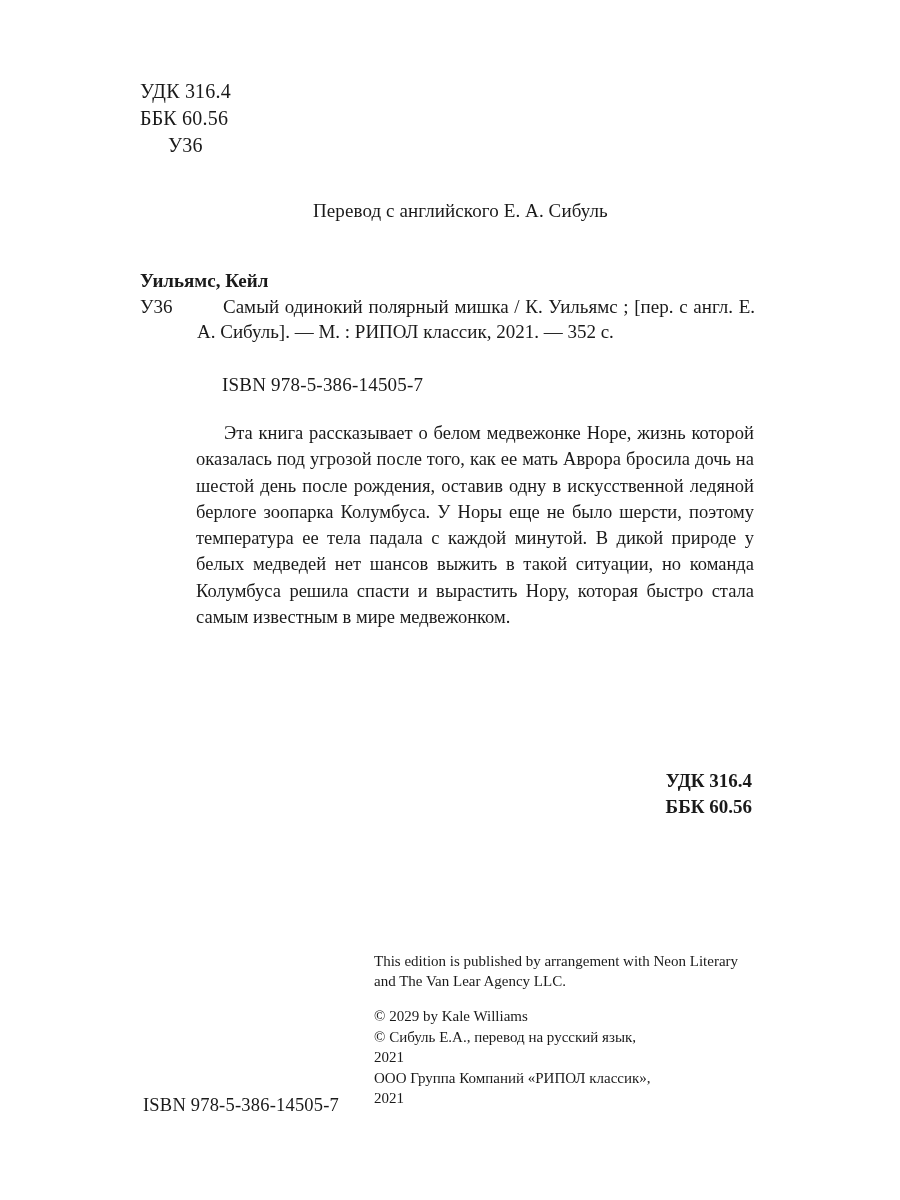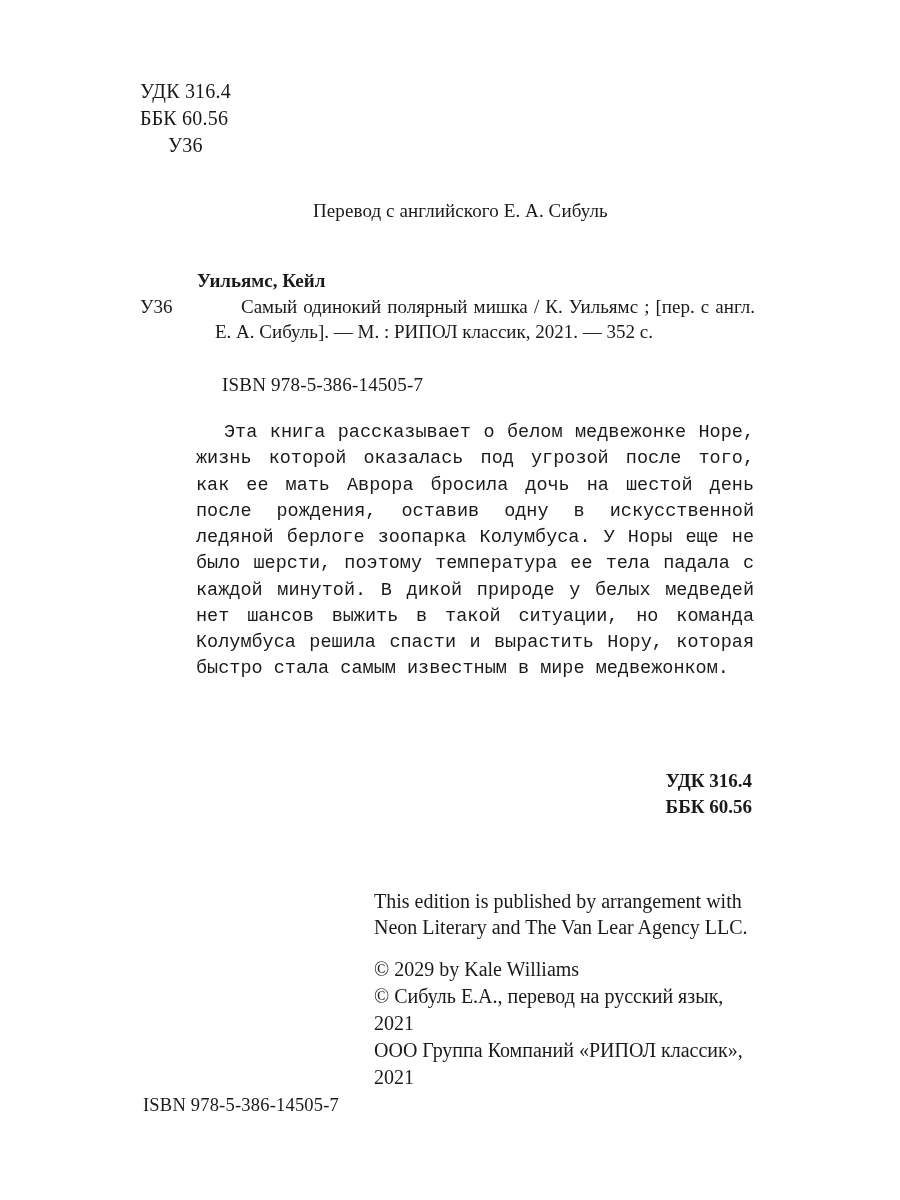--- a/index.html
+++ b/index.html
@@ -49,37 +49,36 @@
   
   .biblio {
     position: absolute;
     left: 140px;
     top: 270px;
     width: 615px;
   }
   .biblio-author {
     font-weight: bold;
     font-size: 19px;
-    margin-left: 57px;
     margin-bottom: 3px;
   }
   .biblio-body {
     position: relative;
     font-size: 19px;
     line-height: 1.30;
     text-align: justify;
   }
   .biblio-tag {
     position: absolute;
     left: 0;
     top: 0;
     font-size: 19px;
   }
   .biblio-desc {
-    margin-left: 75px;
+    margin-left: 57px;
     text-indent: 26px;
   }
 
   .isbn-main {
     position: absolute;
     left: 222px;
     top: 374px;
     font-size: 19px;
     letter-spacing: 0.2px;
   }
@@ -90,44 +89,43 @@
     left: 196px;
     top: 420px;
     width: 558px;
     font-size: 18.5px;
     line-height: 1.42;
     text-align: justify;
   }
   .annotation p {
     margin: 0 0 18px 0;
     text-indent: 28px;
-    font-family: Liberation Mono, monospace;
   }
   .annotation p:last-child {
     margin-bottom: 0;
   }
 
   
   .codes-right {
     position: absolute;
     right: 148px;
     top: 768px;
     text-align: right;
     font-weight: bold;
     font-size: 19px;
     line-height: 1.35;
   }
 
   
   .copyright {
     position: absolute;
     left: 374px;
-    top: 888px;
+    top: 952px;
     width: 382px;
-    font-size: 20px;
+    font-size: 15px;
     line-height: 1.30;
   }
   .copyright .edition-note {
     margin: 0 0 16px 0;
   }
   .copyright .cline {
     margin: 0;
   }
   .copyright .cline + .cline {
     margin-top: 1px;

